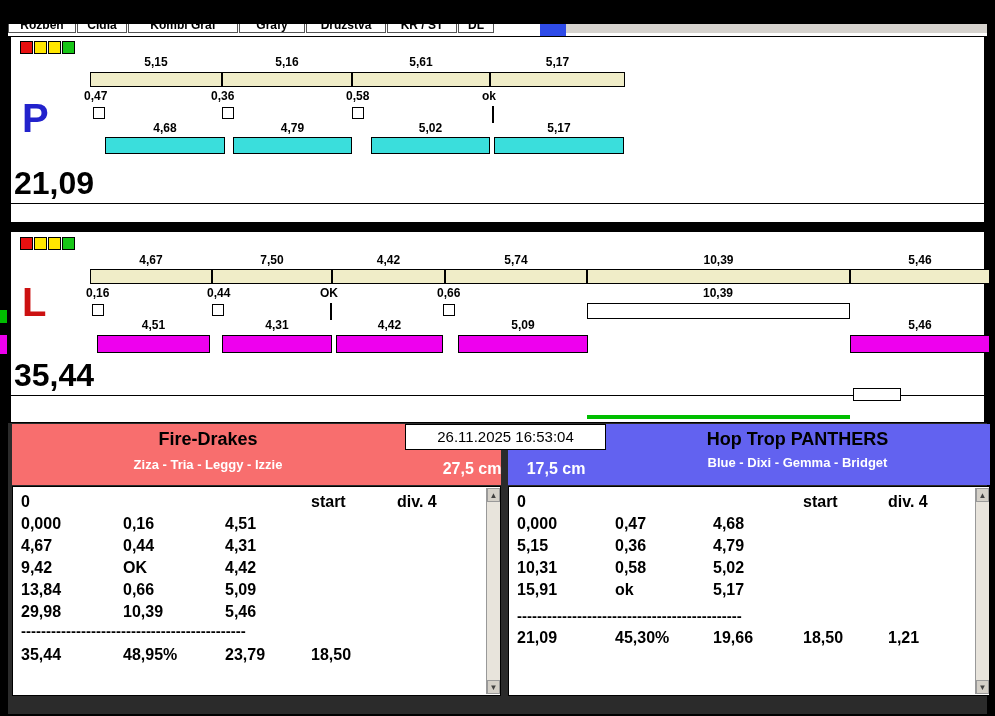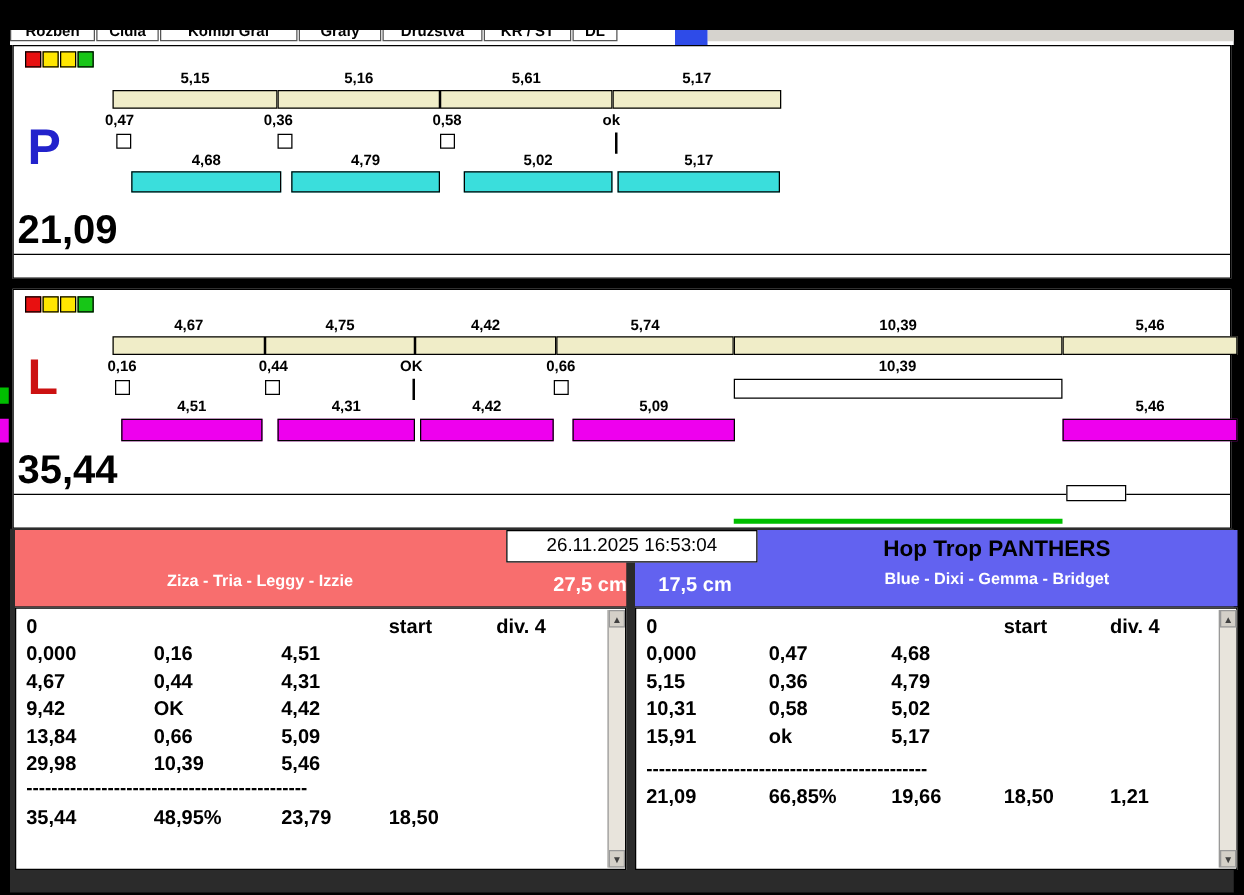--- a/index.html
+++ b/index.html
@@ -99,21 +99,21 @@
   <div class="hline" style="left:11px;top:179px;width:973px"></div>
 
   <div class="panel" style="left:10px;top:207px;width:975px;height:192px"></div>
 
   <div class="light" style="left:20px;top:213px;background:#E81010"></div>
   <div class="light" style="left:34px;top:213px;background:#FFE600"></div>
   <div class="light" style="left:48px;top:213px;background:#FFE600"></div>
   <div class="light" style="left:62px;top:213px;background:#17C617"></div>
 
   <span class="lbl lblc" style="left:90px;top:229px;width:122px">4,67</span>
-  <span class="lbl lblc" style="left:212px;top:229px;width:120px">4,75</span>
+  <span class="lbl lblc" style="left:212px;top:229px;width:120px">7,50</span>
   <span class="lbl lblc" style="left:332px;top:229px;width:113px">4,42</span>
   <span class="lbl lblc" style="left:445px;top:229px;width:142px">5,74</span>
   <span class="lbl lblc" style="left:587px;top:229px;width:263px">10,39</span>
   <span class="lbl lblc" style="left:850px;top:229px;width:140px">5,46</span>
 
   <div class="seg cream" style="left:90px;top:245px;width:122px;height:15px"></div>
   <div class="seg cream" style="left:212px;top:245px;width:120px;height:15px"></div>
   <div class="seg cream" style="left:332px;top:245px;width:113px;height:15px"></div>
   <div class="seg cream" style="left:445px;top:245px;width:142px;height:15px"></div>
   <div class="seg cream" style="left:587px;top:245px;width:263px;height:15px"></div>
@@ -150,20 +150,21 @@
 
   <div class="seg whitebar" style="left:853px;top:364px;width:48px;height:13px"></div>
   <div class="abs" style="left:587px;top:391px;width:263px;height:4px;background:#00BE00"></div>
 
   <div class="abs" style="left:0;top:286px;width:7px;height:13px;background:#00BE00"></div>
   <div class="abs" style="left:0;top:311px;width:7px;height:19px;background:#EE00EE"></div>
 
   <div class="backdrop" style="left:8px;top:399px;width:979px;height:291px"></div>
 
   <div class="hdr" style="left:12px;top:400px;width:489px;height:61px;background:#F86E6E"></div>
+  <div class="hdr-title" style="left:28px;top:405px;width:360px">Fire-Drakes</div>
   <div class="hdr-sub" style="left:28px;top:433px;width:360px">Ziza - Tria - Leggy - Izzie</div>
   <div class="hdr-h" style="left:425px;top:436px;width:94px">27,5 cm</div>
 
   <div class="hdr" style="left:508px;top:400px;width:482px;height:61px;background:#6262F0"></div>
   <div class="hdr-title" style="left:605px;top:405px;width:385px">Hop Trop PANTHERS</div>
   <div class="hdr-sub" style="left:605px;top:431px;width:385px">Blue - Dixi - Gemma - Bridget</div>
   <div class="hdr-h" style="left:512px;top:436px;width:88px">17,5 cm</div>
 
   <div class="stampbox" style="left:405px;top:400px;width:201px;height:26px">26.11.2025 16:53:04</div>
 
@@ -222,21 +223,21 @@
     <span class="cell" style="left:106px;top:72px">0,58</span>
     <span class="cell" style="left:204px;top:72px">5,02</span>
 
     <span class="cell" style="left:8px;top:94px">15,91</span>
     <span class="cell" style="left:106px;top:94px">ok</span>
     <span class="cell" style="left:204px;top:94px">5,17</span>
 
     <span class="cell sep" style="left:8px;top:120px">---------------------------------------------</span>
 
     <span class="cell" style="left:8px;top:142px">21,09</span>
-    <span class="cell" style="left:106px;top:142px">66,85%</span>
+    <span class="cell" style="left:106px;top:142px">45,30%</span>
     <span class="cell" style="left:204px;top:142px">19,66</span>
     <span class="cell" style="left:294px;top:142px">18,50</span>
     <span class="cell" style="left:379px;top:142px">1,21</span>
 
     <div class="sb" style="left:466px;top:1px;height:206px">
       <div class="ar" style="top:0">▲</div>
       <div class="ar" style="bottom:0">▼</div>
     </div>
   </div>
 

